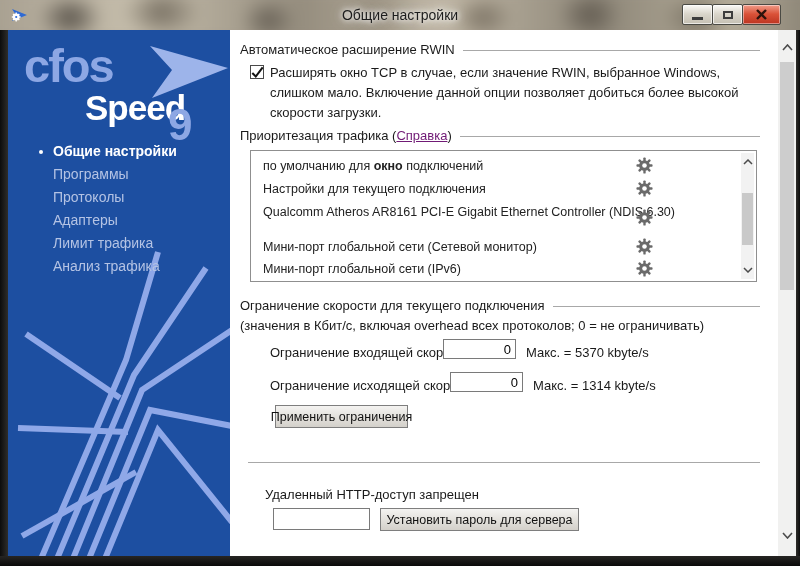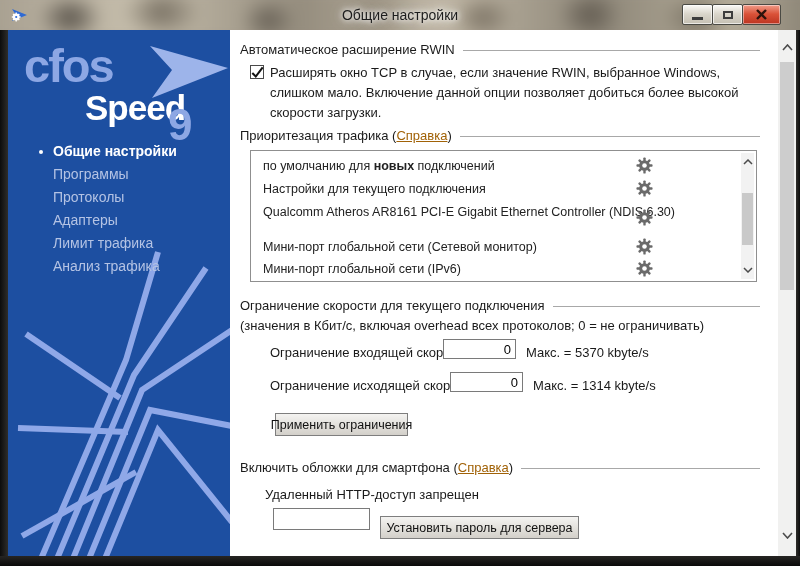--- a/index.html
+++ b/index.html
@@ -50,41 +50,41 @@
   .nav-item.active{color:#ffffff;font-weight:bold;}
   .nav-bullet{position:absolute;left:31px;top:10px;width:4px;height:4px;border-radius:50%;background:#ffffff;display:none;}
   .nav-item.active .nav-bullet{display:block;}
 
   
   .content{position:absolute;left:230px;top:30px;width:548px;height:526px;background:#ffffff;overflow:hidden;
     font-size:13px;color:#1a1a1a;}
   .sec-h{position:absolute;display:flex;align-items:center;width:520px;left:10px;}
   .sec-h .t{white-space:nowrap;}
   .sec-h .line{flex:1;height:1px;background:#a8a8a8;margin-left:8px;margin-top:2px;}
-  .help{color:#a16207;text-decoration:underline;cursor:pointer;}
+  .help{color:#701a75;text-decoration:underline;cursor:pointer;}
 
   .cb-box{position:absolute;left:20px;top:35px;width:14px;height:14px;border:1px solid #494949;background:#fff;cursor:pointer;}
   .cb-box svg{display:none;margin:-1px 0 0 -1px;}
   .cb-box.checked svg{display:block;}
   .cb-label{position:absolute;left:40px;top:33px;width:482px;line-height:20px;}
 
   .listbox{position:absolute;left:20px;top:120px;width:507px;height:132px;border:1px solid #8f8f8f;background:#fff;}
   .li-row{position:absolute;left:12px;white-space:nowrap;font-size:12.5px;color:#222;}
   .li-gear{position:absolute;left:385px;cursor:pointer;}
   .lb-scroll{position:absolute;right:2px;top:2px;width:13px;height:126px;background:#f2f2f2;}
   .lb-thumb{position:absolute;left:1px;top:40px;width:11px;height:52px;background:#c9c9c9;}
   .sc-ar{position:absolute;left:1px;width:11px;display:flex;justify-content:center;}
 
   .note{position:absolute;left:10px;top:288px;white-space:nowrap;}
   .row-label{position:absolute;white-space:nowrap;}
   .num-input{position:absolute;width:73px;height:20px;border:1px solid #7a7a7a;font-size:13px;text-align:right;padding:0 4px;font-family:"Liberation Sans",sans-serif;}
   .max-text{position:absolute;white-space:nowrap;}
   .btn{position:absolute;border:1px solid #7e7e7e;background:linear-gradient(180deg,#f4f3f1,#e2e0db 55%,#d3d0ca);
     font-size:12.5px;color:#111;display:flex;align-items:center;justify-content:center;cursor:pointer;white-space:nowrap;
-    font-family:"Liberation Sans",sans-serif;margin-top:8px;}
+    font-family:"Liberation Sans",sans-serif;}
   .pw-input{position:absolute;left:43px;top:478px;width:97px;height:22px;border:1px solid #7a7a7a;font-size:13px;padding:0 4px;font-family:"Liberation Sans",sans-serif;}
 
   
   .main-scroll{position:absolute;left:778px;top:30px;width:18px;height:526px;background:#f1f1f0;}
   .main-thumb{position:absolute;left:2px;top:32px;width:14px;height:228px;background:#cdcdcd;cursor:pointer;}
   .ms-ar{position:absolute;left:0;width:18px;display:flex;justify-content:center;cursor:pointer;}
 </style>
 </head>
 <body>
 
@@ -190,21 +190,21 @@
     <div class="sec-h" style="top:98px;">
       <span class="t">
         <span>Приоритезация трафика</span>
         <span>(</span><span class="help">Справка</span><span>)</span>
       </span>
       <span class="line"></span>
     </div>
 
     <div class="listbox">
       <div class="li-row" style="top:8px;">
-        <span>по умолчанию для </span><b>новых</b><span> подключений</span>
+        <span>по умолчанию для </span><b>окно</b><span> подключений</span>
       </div>
       <svg class="li-gear" style="top:6px;" width="17" height="17" viewBox="0 0 20 20">
         <g fill="#6a6a6a">
             <rect x="8.6" y="0.5" width="2.8" height="19" rx="1"></rect>
             <rect x="8.6" y="0.5" width="2.8" height="19" rx="1" transform="rotate(45 10 10)"></rect>
             <rect x="8.6" y="0.5" width="2.8" height="19" rx="1" transform="rotate(90 10 10)"></rect>
             <rect x="8.6" y="0.5" width="2.8" height="19" rx="1" transform="rotate(135 10 10)"></rect>
             <circle cx="10" cy="10" r="6.3"></circle>
           </g>
           <circle cx="10" cy="10" r="2.7" fill="#ffffff"></circle>
@@ -283,24 +283,20 @@
     <input class="num-input" style="left: 213px; top: 309px;" value="0">
     <div class="max-text" style="left:296px;top:315px;">Макс. = 5370 kbyte/s</div>
 
     <div class="row-label" style="left:40px;top:348px;">Ограничение исходящей скорости</div>
     <input class="num-input" style="left: 220px; top: 342px;" value="0">
     <div class="max-text" style="left:303px;top:348px;">Макс. = 1314 kbyte/s</div>
 
     <div class="btn" style="left:45px;top:375px;width:133px;height:23px;">Применить ограничения</div>
 
     <div class="sec-h" style="top:430px;">
-      <span class="t">
-        <span>Включить обложки для смартфона</span>
-        <span>(</span><span class="help">Справка</span><span>)</span>
-      </span>
       <span class="line"></span>
     </div>
     <div class="row-label" style="left:35px;top:457px;">Удаленный HTTP-доступ запрещен</div>
     <input class="pw-input" value="" style="">
     <div class="btn" style="left:150px;top:478px;width:199px;height:23px;">Установить пароль для сервера</div>
 
   </div>
 
   <div class="main-scroll">
     <div class="ms-ar" style="top:14px;">

